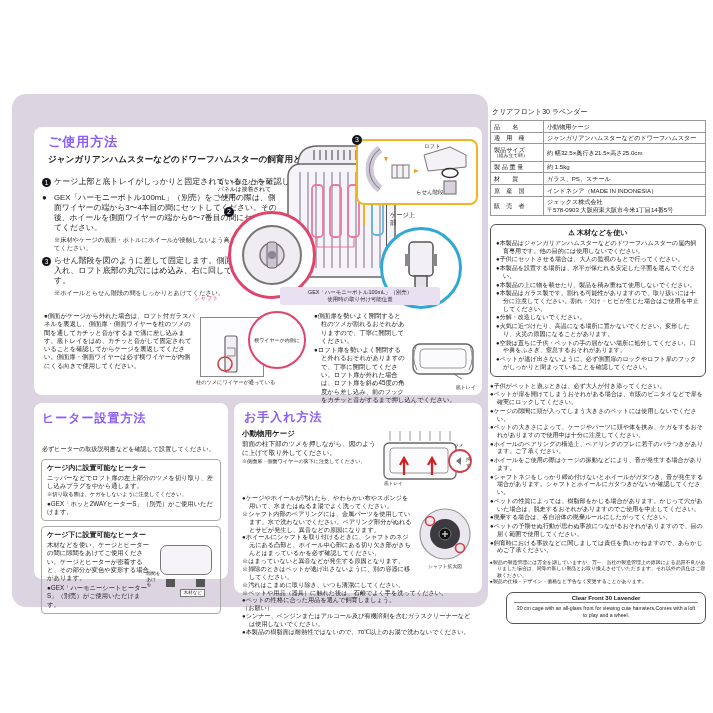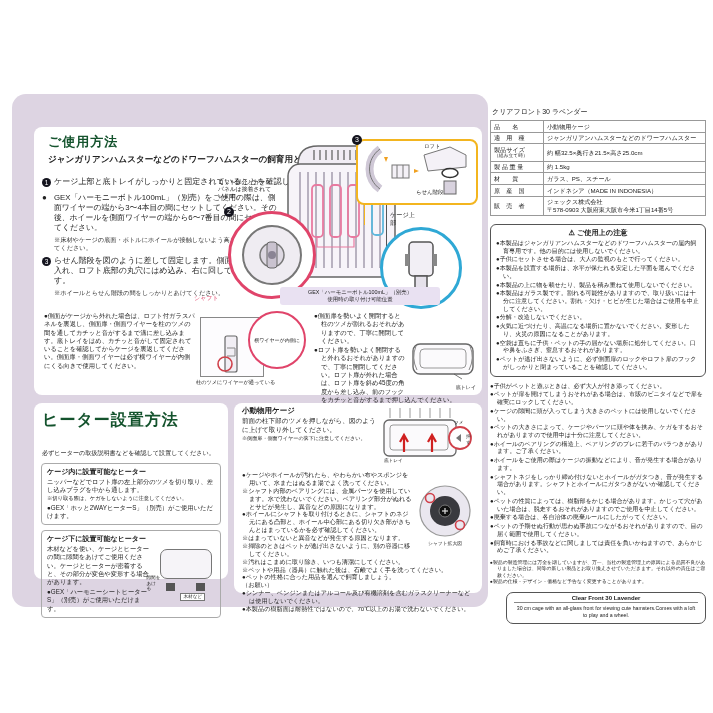--- a/index.html
+++ b/index.html
@@ -3,21 +3,21 @@
 <meta charset="utf-8">
 <style>
   html,body{margin:0;padding:0;background:#fff;}
   #page{position:relative;width:713px;height:713px;background:#fff;overflow:hidden;
         font-family:"Liberation Sans",sans-serif;color:#222;}
   .panel{position:absolute;left:12px;top:94px;width:476px;height:513px;background:#ddd4e2;border-radius:14px;}
   .card{position:absolute;background:#fff;border-radius:8px;}
   #card-usage{left:34px;top:127px;width:448px;height:268px;}
   #card-heater{left:34px;top:403px;width:194px;height:176px;}
   #card-care{left:234px;top:403px;width:248px;height:190px;}
-  .h-magenta{color:#14532d;font-weight:bold;font-size:13px;letter-spacing:1px;}
+  .h-magenta{color:#8b5cf6;font-weight:bold;font-size:13px;letter-spacing:1px;}
   .numc{display:inline-block;width:9px;height:9px;border-radius:50%;background:#14141e;color:#fff;
         font-size:6.5px;line-height:9px;text-align:center;flex:0 0 9px;margin-right:3px;margin-top:1px;}
   .step{display:flex;font-size:8px;line-height:1.3;margin-top:5px;}
   .noteTiny{font-size:6.2px;color:#333;line-height:1.3;padding-left:12px;margin-top:2px;}
   .bars{background:repeating-linear-gradient(90deg,#8d8797 0 1.5px,transparent 1.5px 7px);}
   .abs{position:absolute;}
   .hang{padding-left:7px;text-indent:-7px;}
   
   .lbl{position:absolute;font-size:5.8px;line-height:1.25;color:#222;}
   .red-circle{position:absolute;left:194px;top:84px;width:82px;height:82px;border-radius:50%;
@@ -196,21 +196,21 @@
         </svg>
         <div style="font-size:5px;text-align:right;">底トレイ</div>
       </div>
       <div class="hang">●側面扉を勢いよく開閉すると柱のツメが割れるおそれがありますので、丁寧に開閉してください。</div>
       <div class="hang" style="margin-top:1px;">●ロフト扉を勢いよく開閉すると外れるおそれがありますので、丁寧に開閉してください。ロフト扉が外れた場合は、ロフト扉を斜め45度の角度から差し込み、前のフックをカチッと音がするまで押し込んでください。</div>
       <div class="hang" style="margin-top:1px;">●ケージ上部を持って移動させるとロックが外れる場合がありますので、本製品を移動させるときは、必ず底トレイ部分を持ち静かに動かしてください。</div>
     </div>
   </div>
 
   <div class="card" id="card-heater">
-    <div class="h-magenta" style="margin:7px 0 18px 8px;font-size:16px;font-family:Liberation Serif, serif;">ヒーター設置方法</div>
+    <div class="h-magenta" style="margin:7px 0 18px 8px;font-size:12px;font-family:Liberation Serif, serif;">ヒーター設置方法</div>
     <div style="margin:3px 8px 0;font-size:6.1px;">必ずヒーターの取扱説明書などを確認して設置してください。</div>
 
     <div class="hbox">
       <div class="hbox-title">ケージ内に設置可能なヒーター</div>
       <div class="hbox-body">ニッパーなどでロフト扉の左上部分のツメを切り取り、差し込みプラグを中から通します。</div>
       <div class="hbox-note">※切り取る際は、ケガをしないように注意してください。</div>
       <div class="hbox-body" style="margin-top:2px;">●GEX「ホッと2WAYヒーターS」（別売）がご使用いただけます。</div>
     </div>
 
     <div class="hbox">
@@ -225,20 +225,21 @@
           <div style="position:absolute;left:14px;top:38px;width:9px;height:8px;background:#555;"></div>
           <div style="position:absolute;left:44px;top:38px;width:9px;height:8px;background:#555;"></div>
           <span class="tinylabel" style="left:-6px;top:30px;width:14px;">隙間をあける</span>
           <span class="tinylabel" style="left:28px;top:48px;border:0.8px solid #777;background:#fff;padding:0 2px;">木材など</span>
         </div>
       </div>
     </div>
   </div>
 
   <div class="card" id="card-care">
+    <div class="h-magenta" style="margin:6px 0 0 10px;font-size:12px;">お手入れ方法</div>
     <div style="position:relative;margin:3px 8px 0;height:62px;">
       <div style="width:140px;">
         <div style="font-weight:bold;font-size:7.5px;">小動物用ケージ</div>
         <div style="font-size:6.6px;line-height:1.3;margin-top:1px;">前面の柱下部のツメを押しながら、図のように上げて取り外してください。</div>
         <div style="font-size:5.1px;margin-top:1px;">※側面扉・側面ワイヤーの落下に注意してください。</div>
       </div>
       <div style="position:absolute;right:0;top:0;width:92px;height:60px;">
         <svg width="92" height="60" viewBox="0 0 92 60">
           <g stroke="#999" stroke-width="1">
               <line x1="8" y1="2" x2="8" y2="12"></line>
@@ -327,21 +328,21 @@
           <div>ジェックス株式会社</div>
           <div>〒578-0903 大阪府東大阪市今米1丁目14番5号</div>
         </td>
       </tr>
     </tbody>
       </table>
 
     <div class="warn-box">
       <div class="warn-head">
         <span>⚠</span>
-        <span>ご使用上の注意</span>
+        <span>木材などを使い</span>
       </div>
       <div class="warn-item hang">●本製品はジャンガリアンハムスターなどのドワーフハムスターの屋内飼育専用です。他の目的には使用しないでください。</div>
       <div class="warn-item hang">●子供にセットさせる場合は、大人の監視のもとで行ってください。</div>
       <div class="warn-item hang">●本製品を設置する場所は、水平が保たれる安定した平面を選んでください。</div>
       <div class="warn-item hang">●本製品の上に物を載せたり、製品を積み重ねて使用しないでください。</div>
       <div class="warn-item hang">●本製品はガラス製です。割れる可能性がありますので、取り扱いには十分に注意してください。割れ・欠け・ヒビが生じた場合はご使用を中止してください。</div>
       <div class="warn-item hang">●分解・改造しないでください。</div>
       <div class="warn-item hang">●火気に近づけたり、高温になる場所に置かないでください。変形したり、火災の原因になることがあります。</div>
       <div class="warn-item hang">●空袋は直ちに子供・ペットの手の届かない場所に処分してください。口や鼻をふさぎ、窒息するおそれがあります。</div>
       <div class="warn-item hang">●ペットが逃げ出さないように、必ず側面扉のロックやロフト扉のフックがしっかりと閉まっていることを確認してください。</div>

